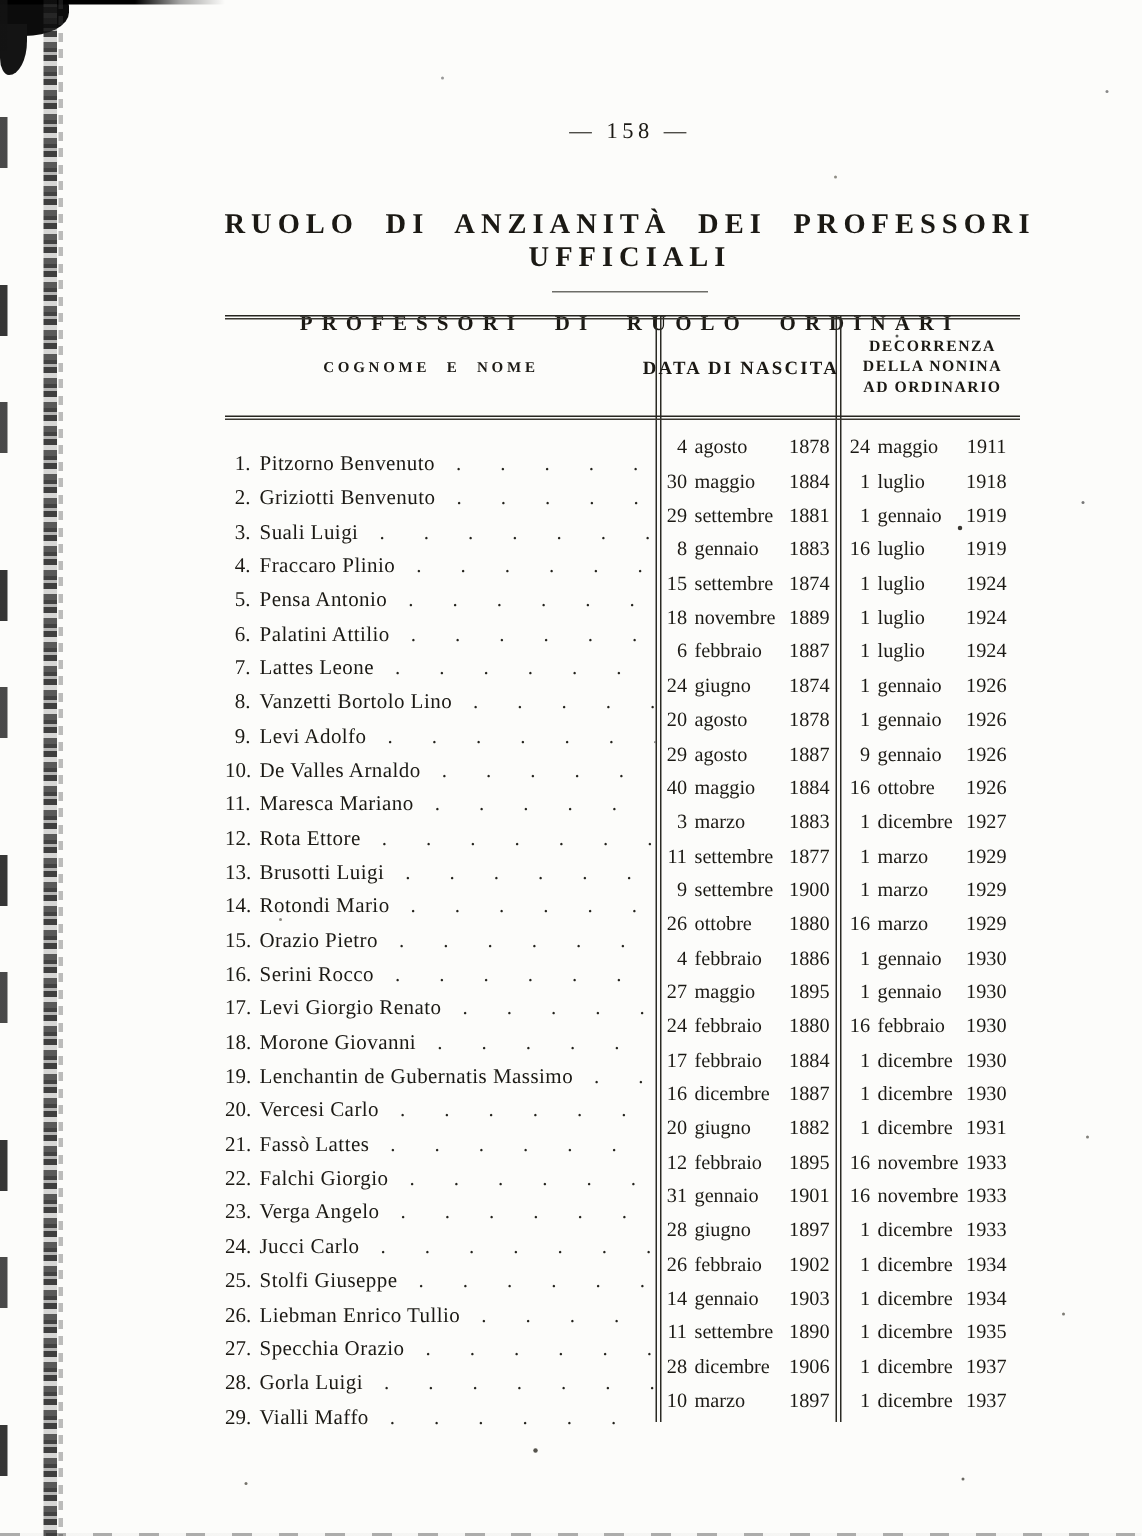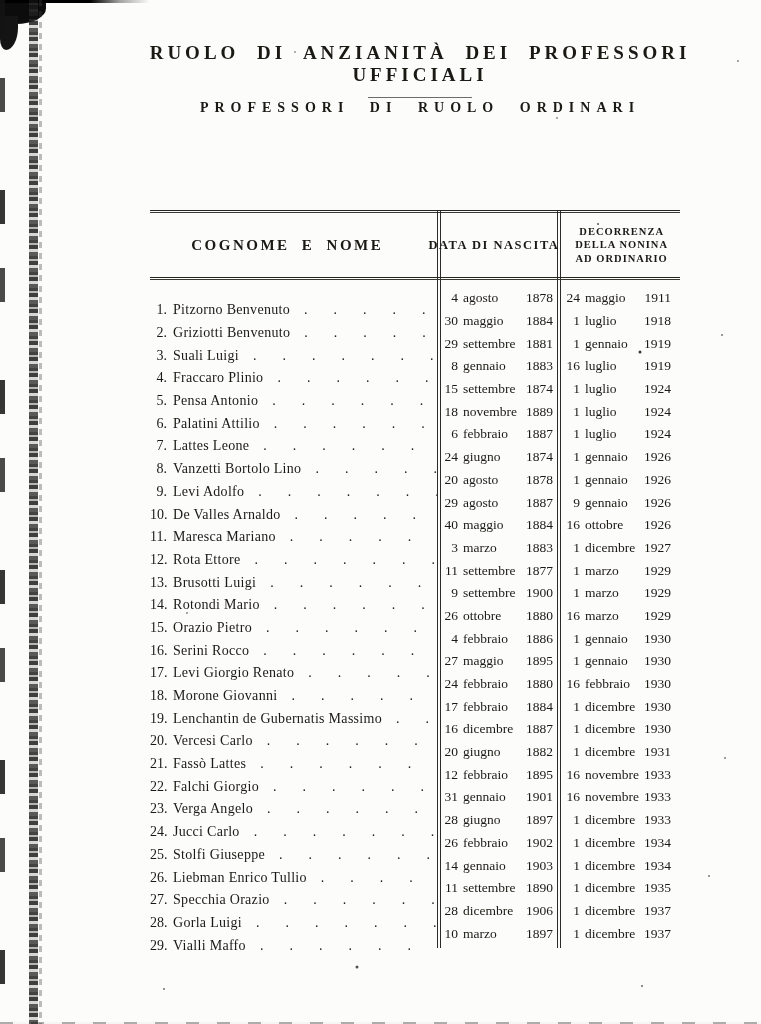--- a/index.html
+++ b/index.html
@@ -34,35 +34,35 @@
       708px 875px 0 0 #7d7b74, 356px 966px 0 0.5px #55534c,
       641px 985px 0 0 #6a6862, 163px 988px 0 0 #74726a,
       294px 51px 0 0 #999, 556px 117px 0 0 #8f8d85;}
 
   
   .content{position:absolute;left:85px;top:0;width:670px;text-align:center;}
   .page-number{margin-top:80px;font-size:15px;letter-spacing:3px;}
   .doc-title{margin:42px 0 0 0;font-size:19px;font-weight:600;letter-spacing:4px;word-spacing:9px;
     font-variant-caps:normal;}
   .title-rule{width:104px;height:2px;border-top:1px solid #6d6d68;margin:11px auto 0 auto;}
-  .doc-subtitle{margin:0 0 0 0;font-size:14px;font-weight:600;letter-spacing:6px;word-spacing:11px;}
+  .doc-subtitle{margin:12px 0 0 0;font-size:14px;font-weight:600;letter-spacing:6px;word-spacing:11px;}
 
   
   .ptable{position:absolute;left:150px;top:210px;width:530px;height:738px;}
   .hrule{position:absolute;left:0;width:100%;height:3px;border-top:1.5px solid #262520;border-bottom:1px solid #3a3832;box-sizing:border-box;}
   .hrule.top{top:0;}
   .hrule.mid{top:67px;}
   .vrule{position:absolute;top:0;bottom:0;width:4px;box-sizing:border-box;
     border-left:1.2px solid #2b2a24;border-right:1.2px solid #2b2a24;}
   .vrule.v1{left:287px;}
   .vrule.v2{left:407px;}
 
   .thead{position:absolute;left:0;top:3px;height:64px;width:100%;display:flex;}
   .th{display:flex;flex-direction:column;justify-content:center;align-items:center;box-sizing:border-box;}
-  .th.h1{width:287px;font-size:15px;font-weight:600;letter-spacing:2.5px;word-spacing:6px;}
+  .th.h1{width:287px;font-size:10px;font-weight:600;letter-spacing:2.5px;word-spacing:6px;}
   .th.h2{width:145px;font-size:12.5px;font-weight:600;letter-spacing:1.5px;}
   .th.h3{width:122px;font-size:10.5px;font-weight:600;letter-spacing:1px;line-height:13.5px;}
 
   .tbody{position:absolute;left:0;top:71px;width:100%;padding-top:6px;box-sizing:border-box;}
   .trow{display:flex;height:22.7px;align-items:center;font-size:14px;}
   .c1{width:287px;display:flex;align-items:baseline;box-sizing:border-box;overflow:hidden;}
   .num{display:inline-block;width:17px;text-align:right;flex:none;}
   .nm{margin-left:6px;white-space:nowrap;flex:none;letter-spacing:.3px;margin-top:24px;}
   .dots{flex:1;overflow:hidden;white-space:nowrap;letter-spacing:26px;margin-left:14px;color:#23221c;}
   .c2{width:121px;display:flex;align-items:baseline;box-sizing:border-box;padding:0 5px 0 4px;font-size:13.5px;}
@@ -80,20 +80,21 @@
   <div class="corner-blob"></div>
   <div class="corner-blob2"></div>
   <div class="top-edge-line"></div>
   <div class="left-edge-marks"></div>
   <div class="binding-band"></div>
   <div class="binding-band-soft"></div>
   <div class="bottom-edge-line"></div>
   <div class="specks"></div>
 
   <div class="content">
+    <div class="page-number">— 158 —</div>
     <h1 class="doc-title">RUOLO  DI  ANZIANITÀ  DEI  PROFESSORI  UFFICIALI</h1>
     <div class="title-rule"></div>
     <h2 class="doc-subtitle">PROFESSORI  DI  RUOLO  ORDINARI</h2>
   </div>
 
   <div class="ptable">
     <div class="hrule top"></div>
     <div class="vrule v1"></div>
     <div class="vrule v2"></div>
 

